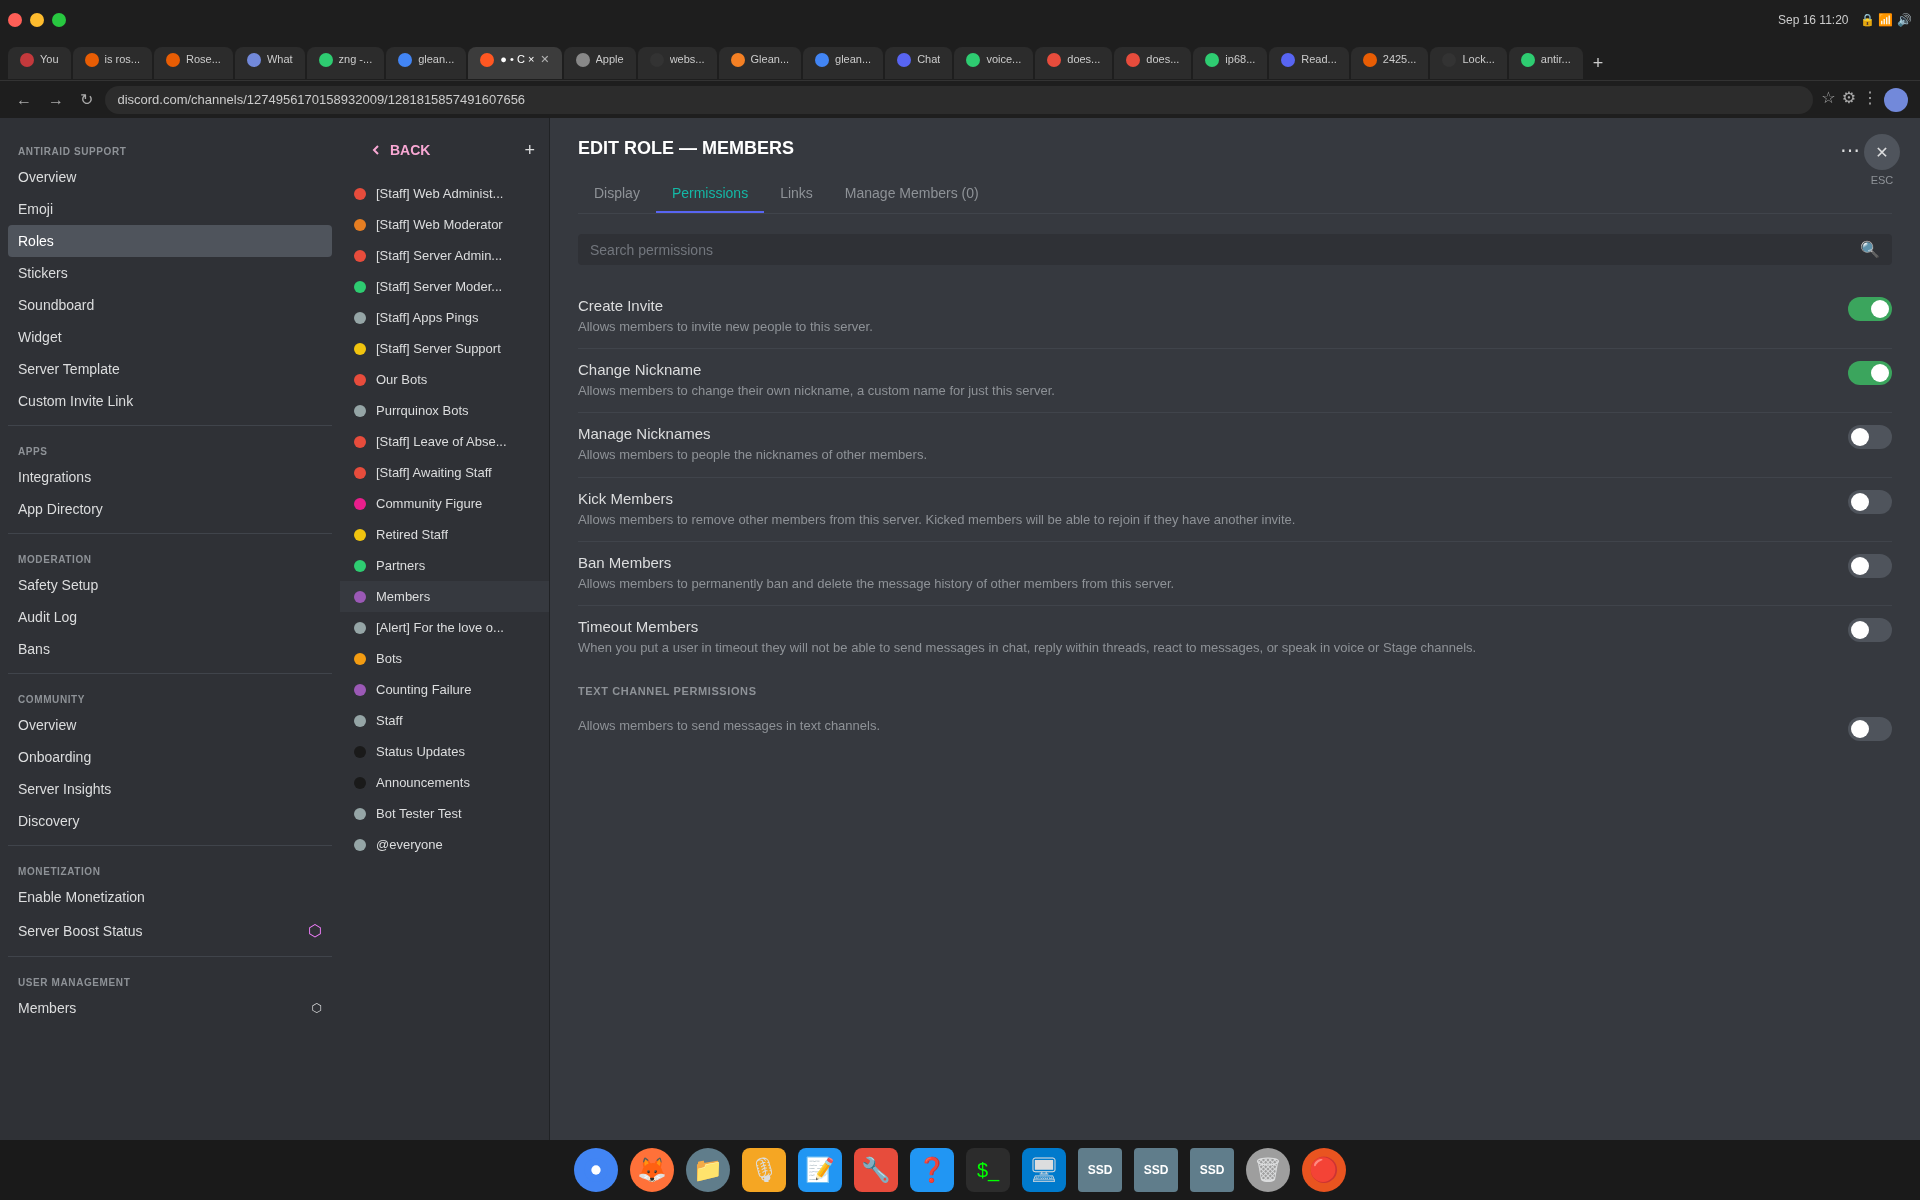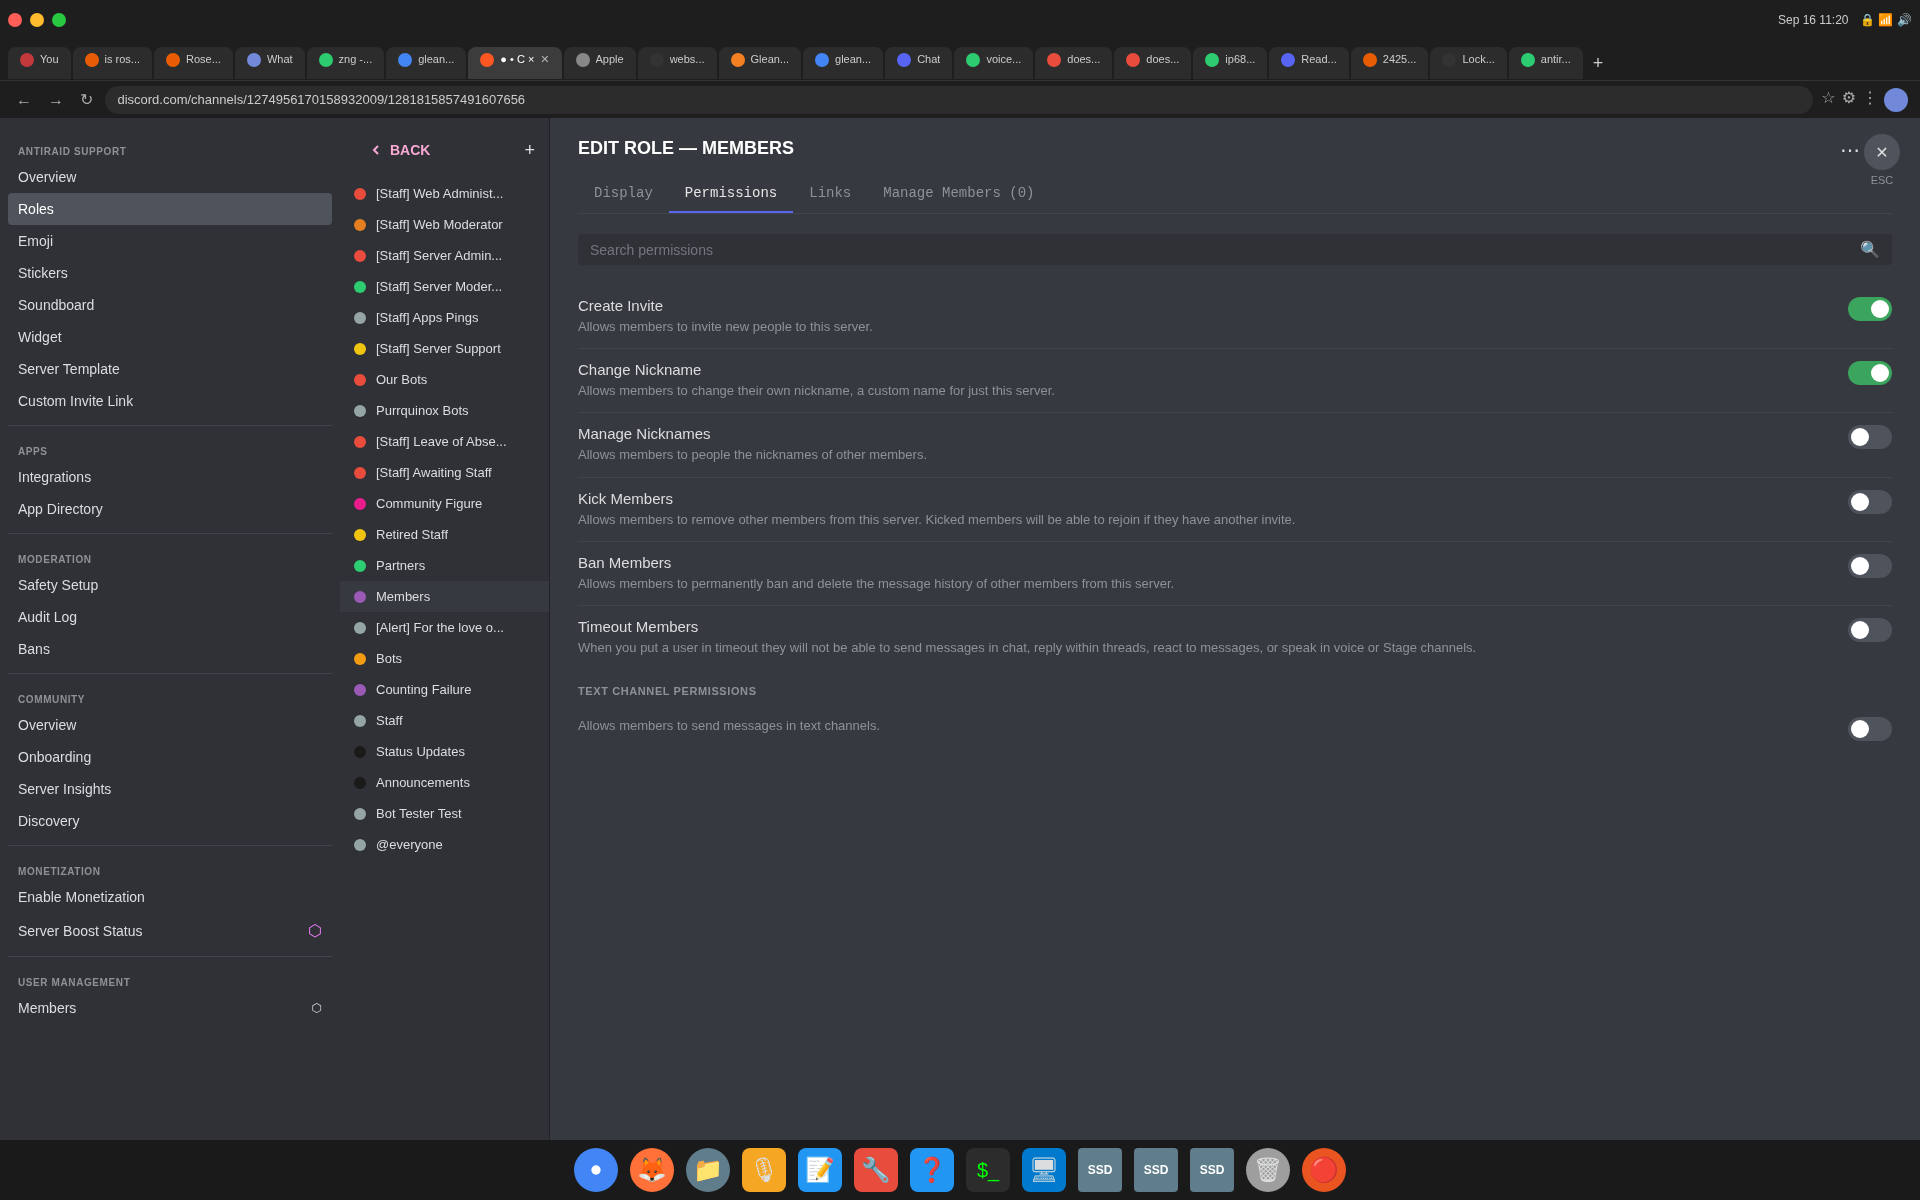--- a/index.html
+++ b/index.html
@@ -31,22 +31,22 @@
     .roles-panel-header { display: flex; align-items: center; justify-content: space-between; padding: 8px 14px 12px; }
     .role-list-item { display: flex; align-items: center; gap: 10px; padding: 8px 14px; cursor: pointer; border-radius: 0; color: #dcddde; font-size: 13px; }
     .role-list-item.active { background: #36393f; }
     .role-dot { width: 12px; height: 12px; border-radius: 50%; flex-shrink: 0; }
     .role-name { overflow: hidden; text-overflow: ellipsis; white-space: nowrap; }
 
     
     .edit-role-panel { flex: 1; background: #36393f; overflow-y: auto; padding: 20px 28px; position: relative; }
     .edit-role-header { font-size: 18px; font-weight: 600; color: #fff; margin-bottom: 16px; }
     .edit-role-tabs { display: flex; gap: 0; border-bottom: 1px solid #40444b; margin-bottom: 20px; }
-    .edit-role-tab { padding: 10px 16px; cursor: pointer; color: #8e9297; font-size: 14px; border-bottom: 2px solid transparent; font-family: Liberation Mono, monospace; }
-    .edit-role-tab.active { color: #e5e5e5; border-bottom-color: #5865f2; }
+    .edit-role-tab { padding: 10px 16px; cursor: pointer; color: #8e9297; font-size: 14px; border-bottom: 2px solid transparent; }
+    .edit-role-tab.active { color: #14b8a6; border-bottom-color: #5865f2; }
     .search-bar { display: flex; align-items: center; background: #2f3136; border-radius: 4px; padding: 6px 12px; margin-bottom: 20px; gap: 8px; }
     .search-input { background: none; border: none; color: #dcddde; font-size: 14px; flex: 1; outline: none; }
     .search-input::placeholder { color: #72767d; }
 
     
     .perm-section-header { font-size: 11px; font-weight: 700; color: #8e9297; letter-spacing: 0.6px; text-transform: uppercase; margin: 16px 0 8px; }
     .perm-item { display: flex; align-items: flex-start; justify-content: flex-end; padding: 12px 0; border-bottom: 1px solid #40444b; gap: 8px; }
     .perm-item:last-child { border-bottom: none; }
     .perm-info { flex: 1; }
     .perm-name { font-size: 15px; font-weight: 500; color: #dcddde; margin-bottom: 4px; }
@@ -211,22 +211,22 @@
     <span>⋮</span>
     <span style="width:24px;height:24px;border-radius:50%;background:#7289da;display:inline-flex;align-items:center;justify-content:center;font-size:12px;color:#fff;"></span>
   </div>
 </div>
 
 <div class="app-container">
 
   <div class="settings-nav">
     <div class="section-header">ANTIRAID SUPPORT</div>
     <div class="nav-item">Overview</div>
+    <div class="nav-item">Emoji</div>
     <div class="nav-item active">Roles</div>
-    <div class="nav-item">Emoji</div>
     <div class="nav-item">Stickers</div>
     <div class="nav-item">Soundboard</div>
     <div class="nav-item">Widget</div>
     <div class="nav-item">Server Template</div>
     <div class="nav-item">Custom Invite Link</div>
     <div class="nav-divider"></div>
     <div class="section-header">APPS</div>
     <div class="nav-item">Integrations</div>
     <div class="nav-item">App Directory</div>
     <div class="nav-divider"></div>

